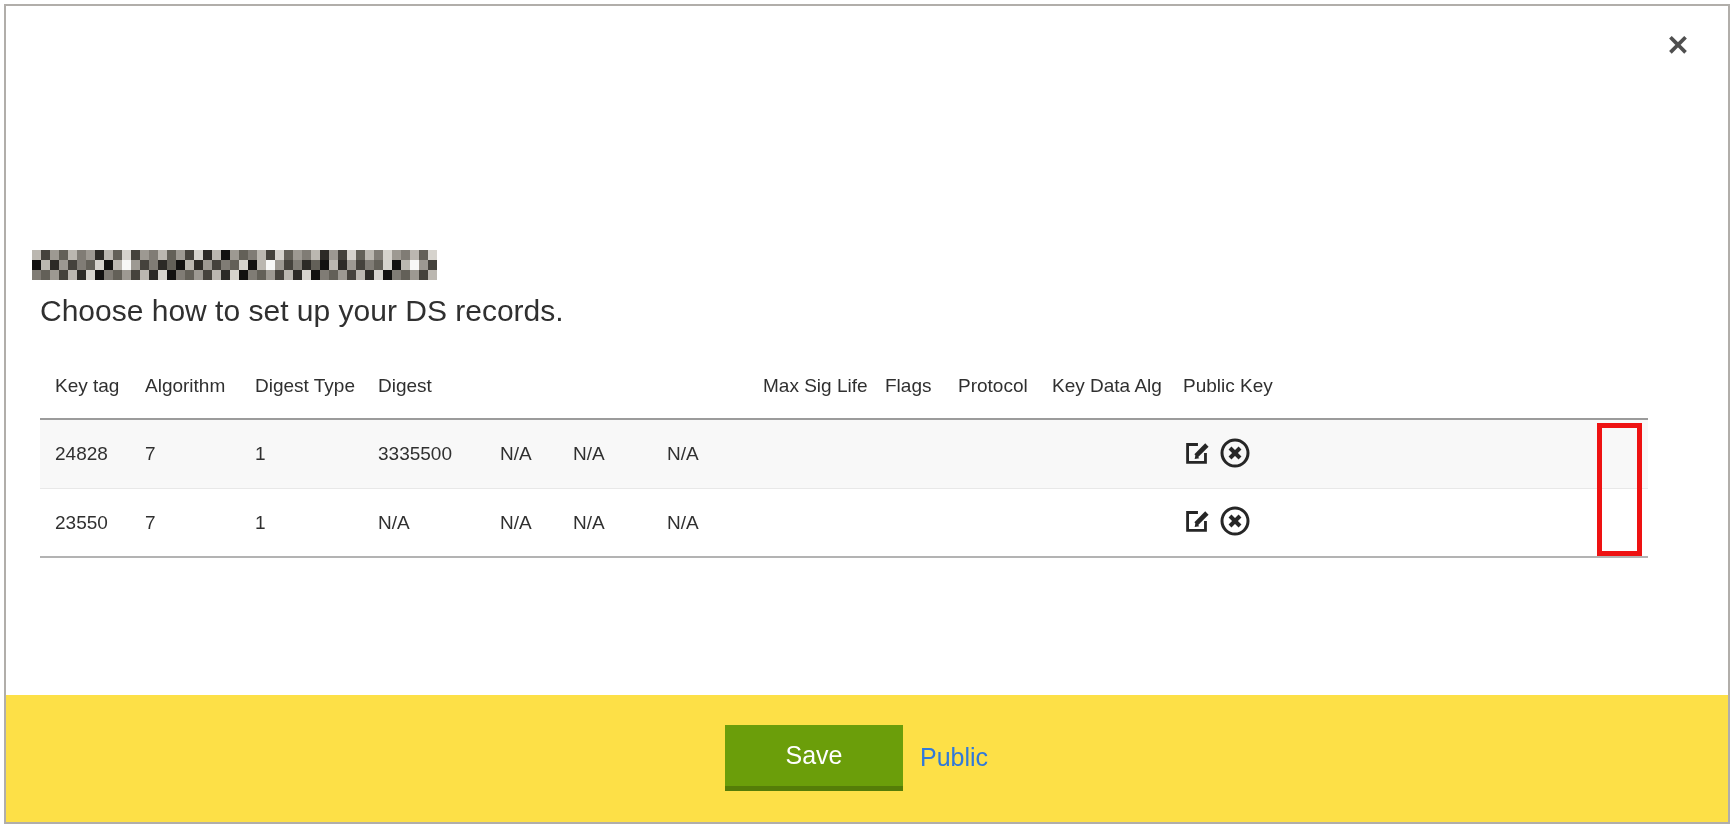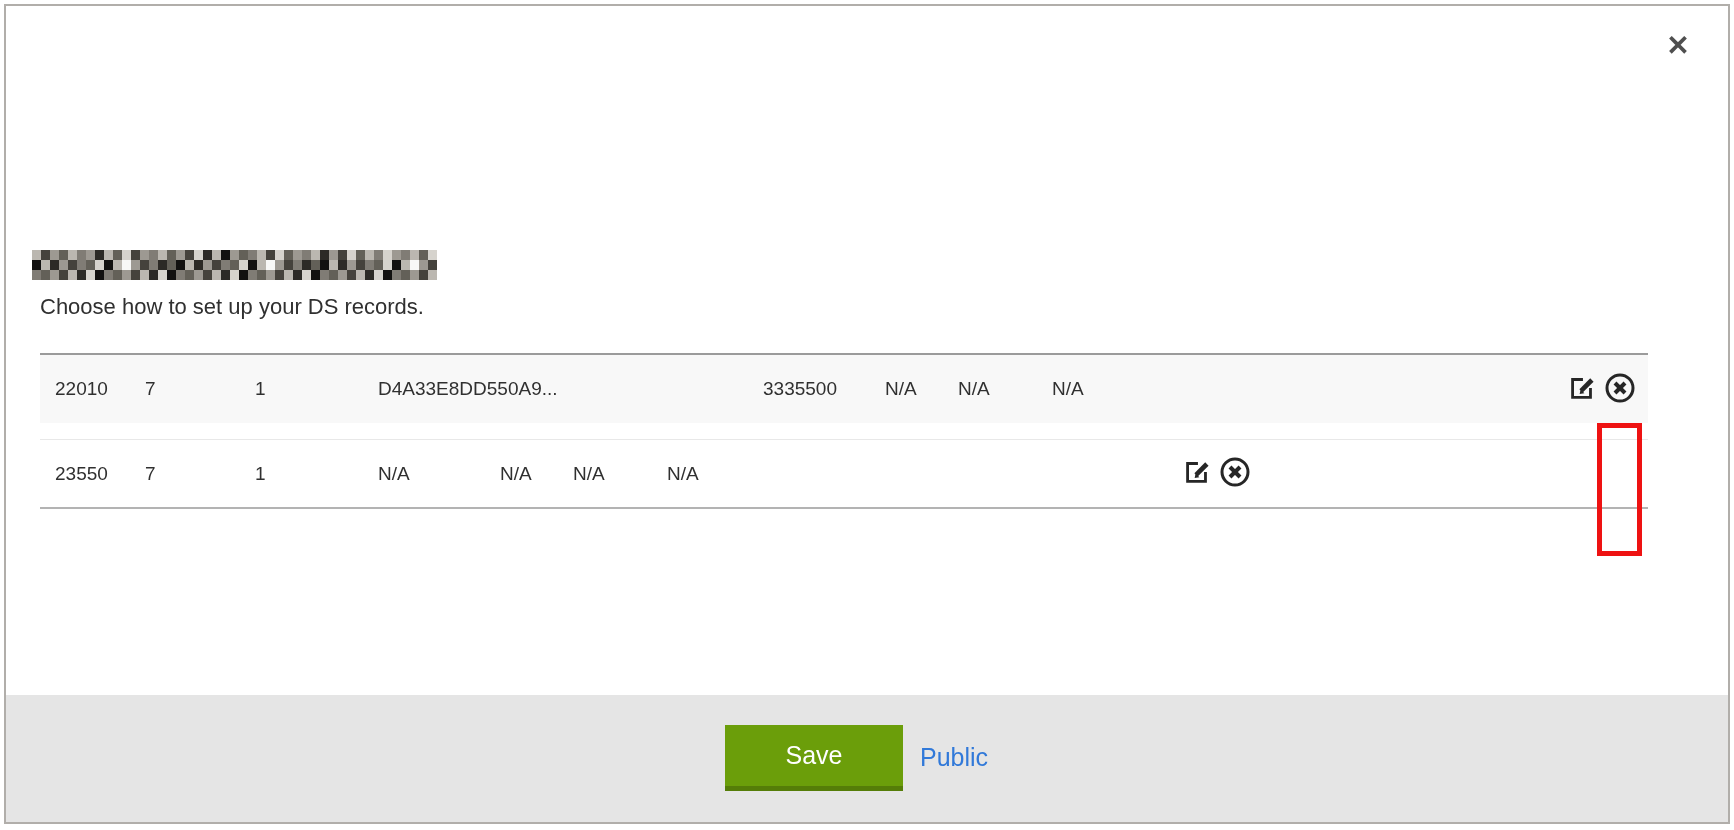--- a/index.html
+++ b/index.html
@@ -42,35 +42,35 @@
   .mosaic {
     position: absolute;
     left: 26px; top: 244px;
     display: grid;
     grid-template-columns: repeat(45, 9px);
     grid-auto-rows: 10px;
   }
   .instruction {
     position: absolute;
     left: 34px; top: 288px;
-    font-size: 22px;
+    font-size: 30px;
     color: #303030;
   }
   .ds-table {
     position: absolute;
     left: 34px; top: 347px;
     width: 1608px;
     font-size: 19px;
     color: #303030;
   }
   .t-row { display: flex; align-items: center; }
   .t-head { height: 65px; }
   .t-body-row { height: 70px; }
   .row-0 { background: #f8f8f8; border-top: 2px solid #9b9b9b; }
-  .row-1 { background: #ffffff; border-top: 1px solid #e8e8e8; margin-top: 16px; }
+  .row-1 { background: #ffffff; border-top: 1px solid #e8e8e8; }
   .t-bottom { border-bottom: 2px solid #b3b3b3; }
   .cell { padding-left: 15px; overflow: hidden; white-space: nowrap; }
   .c-keytag   { width: 90px; }
   .c-alg      { width: 110px; }
   .c-dtype    { width: 123px; }
   .c-digest   { width: 385px; }
   .c-maxsig   { width: 122px; }
   .c-flags    { width: 73px; }
   .c-proto    { width: 94px; }
   .c-keydata  { width: 131px; }
@@ -106,21 +106,21 @@
     border: 3px solid #67a112;
     color: #67a112;
     font-size: 20px;
     font-family: "Liberation Sans", sans-serif;
     cursor: pointer;
   }
   .footer {
     position: absolute;
     left: 0; right: 0;
     top: 689px; bottom: 0;
-    background: #e5e5e5;
+    background: #fde047;
   }
   .save-btn {
     position: absolute;
     left: 719px; top: 30px;
     width: 178px; height: 66px;
     background: #6b9e0a;
     border: none;
     border-bottom: 5px solid #557d08;
     color: #ffffff;
     font-size: 25px;
@@ -281,26 +281,37 @@
         <div style="background: rgb(128, 124, 117);"></div>
         <div style="background: rgb(99, 96, 88);"></div>
         <div style="background: rgb(157, 153, 146);"></div>
         <div style="background: rgb(69, 66, 60);"></div>
         <div style="background: rgb(187, 183, 176);"></div>
       </div>
 
     <div class="instruction">Choose how to set up your DS records.</div>
 
     <div class="ds-table">
+      <div class="t-row t-head">
+        <div class="cell c-keytag">Key tag</div>
+        <div class="cell c-alg">Algorithm</div>
+        <div class="cell c-dtype">Digest Type</div>
+        <div class="cell c-digest">Digest</div>
+        <div class="cell c-maxsig">Max Sig Life</div>
+        <div class="cell c-flags">Flags</div>
+        <div class="cell c-proto">Protocol</div>
+        <div class="cell c-keydata">Key Data Alg</div>
+        <div class="cell c-pubkey">Public Key</div>
+        <div class="cell c-actions"></div>
+      </div>
 
       <div class="t-row t-body-row row-0">
-        <div class="cell c-keytag">22010</div>
+        <div class="cell c-keytag">24828</div>
         <div class="cell c-alg">7</div>
         <div class="cell c-dtype">1</div>
-        <div class="cell c-digest">D4A33E8DD550A9...</div>
         <div class="cell c-maxsig">3335500</div>
         <div class="cell c-flags">N/A</div>
         <div class="cell c-proto">N/A</div>
         <div class="cell c-keydata">N/A</div>
         <div class="cell c-pubkey"></div>
         <div class="cell c-actions">
           <button class="icon-btn">
             <span>
               <svg width="32" height="32" viewBox="0 0 34 34">
                 <path d="M26 17 v10 H7 V8 h11" fill="none" stroke="#262626" stroke-width="3"></path>

